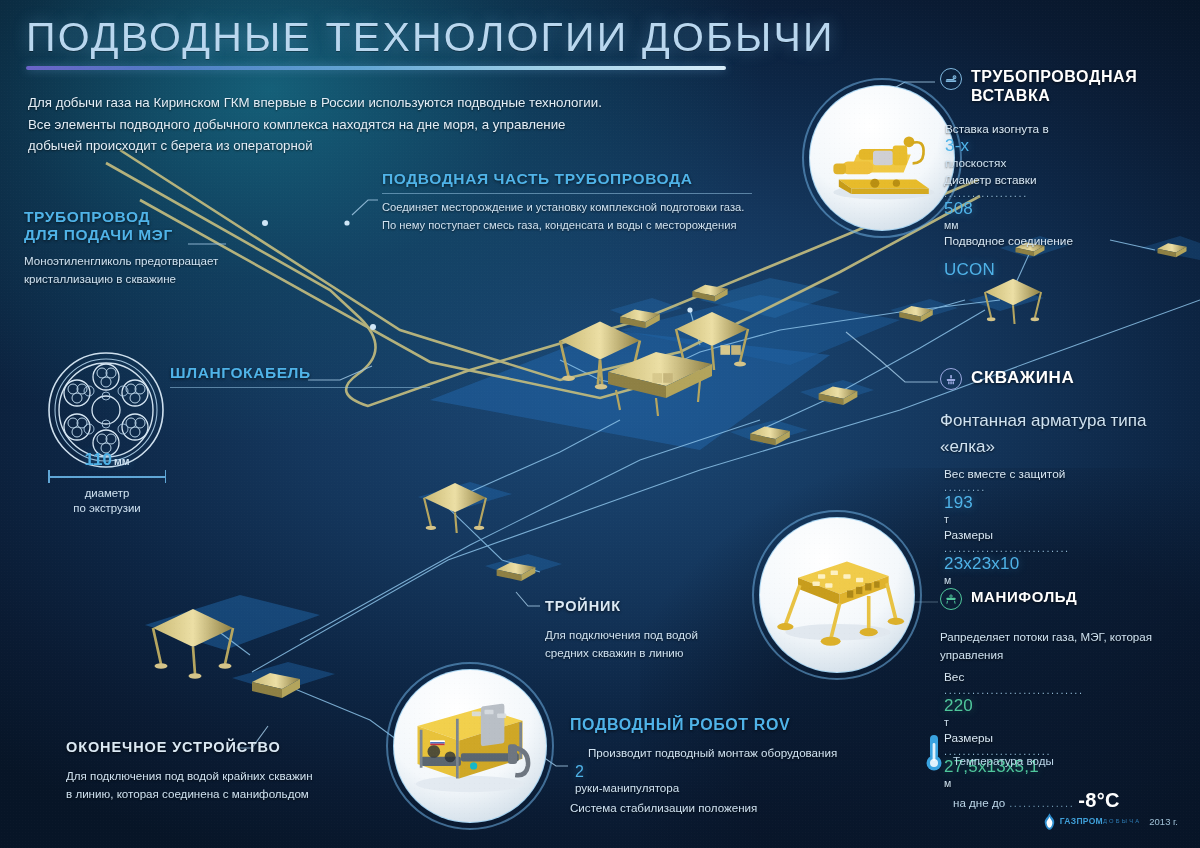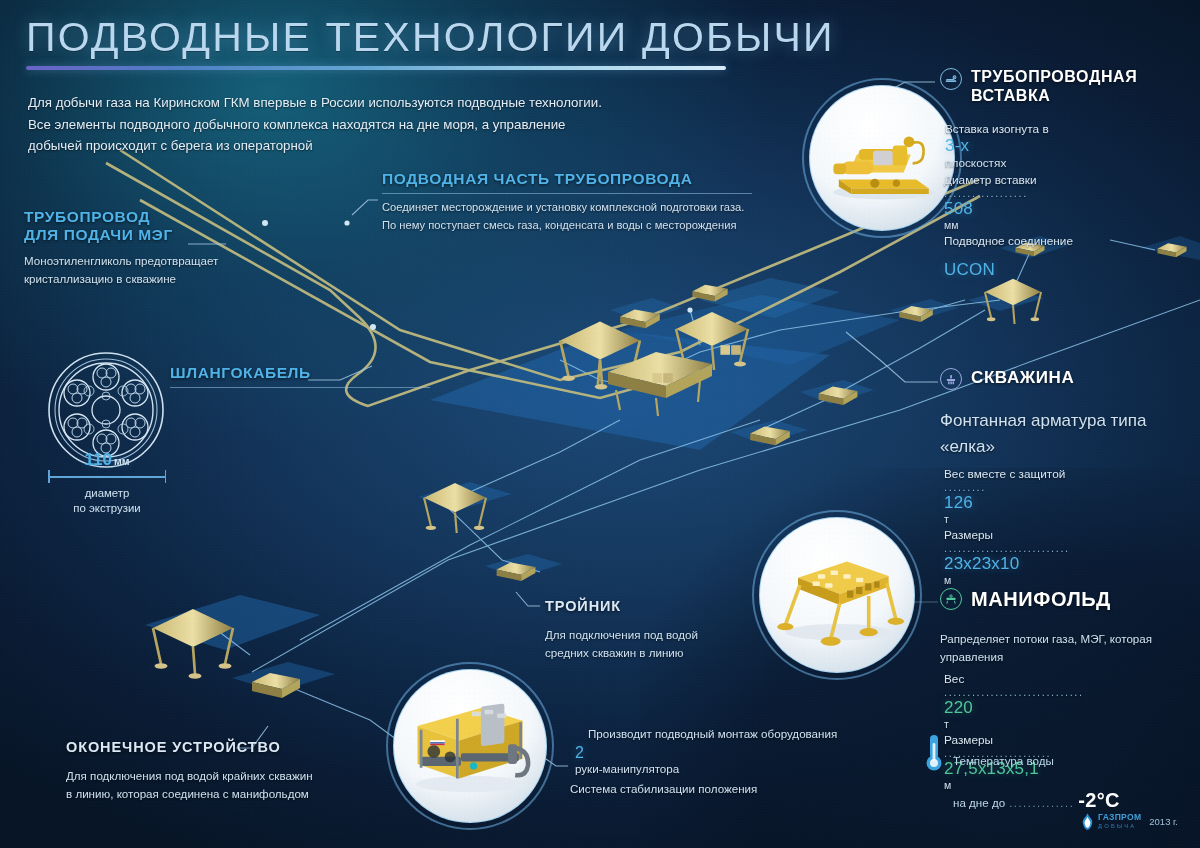--- a/index.html
+++ b/index.html
@@ -129,21 +129,21 @@
   #temp { position:absolute; left:925px; top:733px; display:flex; align-items:flex-start; gap:10px; }
   #temp .t-text { color:#bcd6e8; font-size:11.6px; line-height:1.45; padding-top:3px; white-space:pre-line;}
   #temp .t-val { color:#ffffff; font-weight:bold; font-size:20px; letter-spacing:.3px; }
   #temp .t-line2 { display:flex; align-items:baseline; }
   #temp .dots { color:#6d93ac; letter-spacing:1.6px; margin:0 4px; font-size:11px;}
 
   
   #footer { position:absolute; right:22px; bottom:18px; display:flex; align-items:center; gap:8px;}
   #footer .logo { display:flex; align-items:center; gap:4px; }
   #footer .flame { width:13px; height:17px; }
-  #footer .ltext { display:flex; flex-direction:column; line-height:1; }
+  #footer .ltext { display:flex; flex-direction:row; line-height:1; }
   #footer .l1 { color:#3f9fd8; font-size:8.5px; font-weight:bold; letter-spacing:.3px;}
   #footer .l2 { color:#2f7fb8; font-size:5.8px; letter-spacing:2.2px; margin-top:2px;}
   #footer .year { color:#9fc0d6; font-size:9.5px; }
 
   svg.overlay { position:absolute; left:0; top:0; width:1200px; height:848px; pointer-events:none; }
 </style>
 </head>
 <body>
 
 <div id="stage">
@@ -568,61 +568,62 @@
           <rect x="10.6" y="5" width="3" height="6" rx="1"></rect>
         </svg>
       </span>
       <span class="c-head white" style="font-size:17px;">СКВАЖИНА</span>
     </div>
     <div style="margin-top:18px;">
       <div class="c-body" style="margin-top:0;font-size:17px;">Фонтанная арматура типа «елка»</div>
       <div class="spec" style="margin-top:6px;">
         <span class="lbl">Вес вместе с защитой</span>
         <span class="dots">.........</span>
-        <span class="val blue">126</span>
+        <span class="val blue">193</span>
         <span class="unit">т</span>
       </div>
       <div class="spec">
         <span class="lbl">Размеры</span>
         <span class="dots">...........................</span>
         <span class="val blue">23х23х10</span>
         <span class="unit">м</span>
       </div>
     </div>
   </div>
 
   <div class="callout" style="left:940px;top:588px;width:255px;">
     <div class="head-row">
       <span class="badge b-green">
         <svg viewBox="0 0 24 24" fill="none" stroke="currentColor" stroke-width="1.7">
           <rect x="4" y="10" width="16" height="3.6" rx="1.4" fill="currentColor" stroke="none"></rect>
           <path d="M6 15 L5 20 M18 15 L19 20"></path>
           <circle cx="12" cy="7" r="2"></circle>
         </svg>
       </span>
-      <span class="c-head white" style="font-size:20px;">МАНИФОЛЬД</span>
+      <span class="c-head white" style="font-size:15px;">МАНИФОЛЬД</span>
     </div>
     <div style="margin-top:18px;">
       <div class="c-body" style="margin-top:0;font-size:11.6px;">Рапределяет потоки газа, МЭГ, которая управления</div>
       <div class="spec" style="margin-top:6px;">
         <span class="lbl">Вес</span>
         <span class="dots">..............................</span>
         <span class="val green">220</span>
         <span class="unit">т</span>
       </div>
       <div class="spec">
         <span class="lbl">Размеры</span>
         <span class="dots">.......................</span>
         <span class="val green">27,5х13х5,1</span>
         <span class="unit">м</span>
       </div>
     </div>
   </div>
 
   <div class="callout" style="left:570px;top:716px;width:330px;">
+    <div class="c-head" style="font-size:16px;">ПОДВОДНЫЙ РОБОТ ROV</div>
     <div class="c-body" style="margin-top:9px;padding-left:18px;">Производит подводный монтаж оборудования</div>
     <div class="spec inline" style="margin-top:1px;">
       <span class="val blue" style="font-size:16px;">2</span>
       <span class="lbl" style="margin-left:5px;color:#cfe2f1;font-size:11.6px;">руки-манипулятора</span>
     </div>
     <div class="c-body" style="margin-top:5px;">Система стабилизации положения</div>
   </div>
 
   <div class="callout" style="left:545px;top:598px;width:220px;">
     <div class="c-head pale">ТРОЙНИК</div>
@@ -641,21 +642,21 @@
       <rect x="5" y="2" width="8" height="24" rx="4" fill="#3aa3e0"></rect>
       <circle cx="9" cy="30" r="7.5" fill="#3aa3e0"></circle>
       <rect x="7.6" y="10" width="2.8" height="18" rx="1.4" fill="#ffffff" opacity=".85"></rect>
       <circle cx="9" cy="30" r="4" fill="#ffffff" opacity=".85"></circle>
     </svg>
     <div class="t-text">
       <div>Температура воды</div>
       <div class="t-line2">
         <span>на дне до</span>
         <span class="dots">..............</span>
-        <span class="t-val">-2°C</span>
+        <span class="t-val">-8°C</span>
       </div>
     </div>
   </div>
 
   <div id="footer">
     <div class="logo">
       <svg class="flame" viewBox="0 0 14 18">
         <path d="M7 0 C9 5 13 6 12 11 C11.2 15.4 9 18 7 18 C5 18 2.8 15.4 2 11 C1 6 5 5 7 0 Z" fill="#2f8fd0"></path>
         <path d="M7 4 C8.3 7.3 10.6 8.2 10 11.4 C9.4 14.2 8.2 15.8 7 15.8 C5.8 15.8 4.6 14.2 4 11.4 C3.4 8.2 5.7 7.3 7 4 Z" fill="#ffffff"></path>
       </svg>

